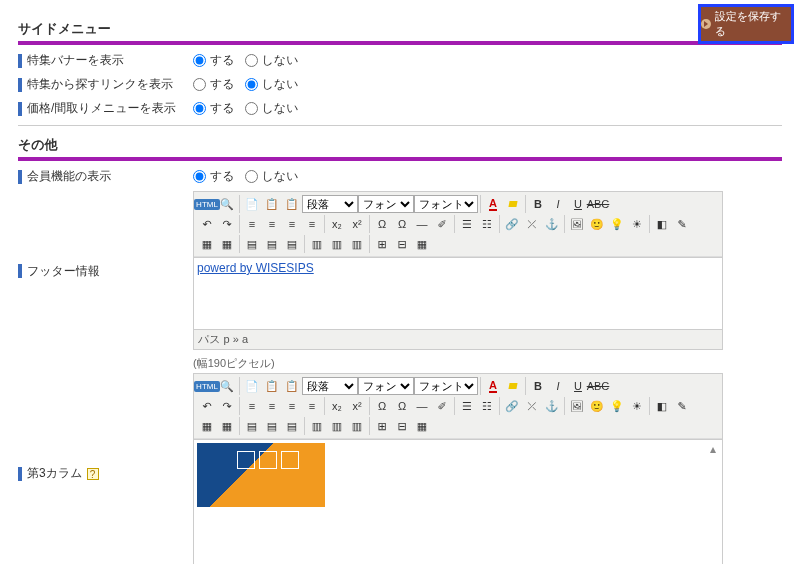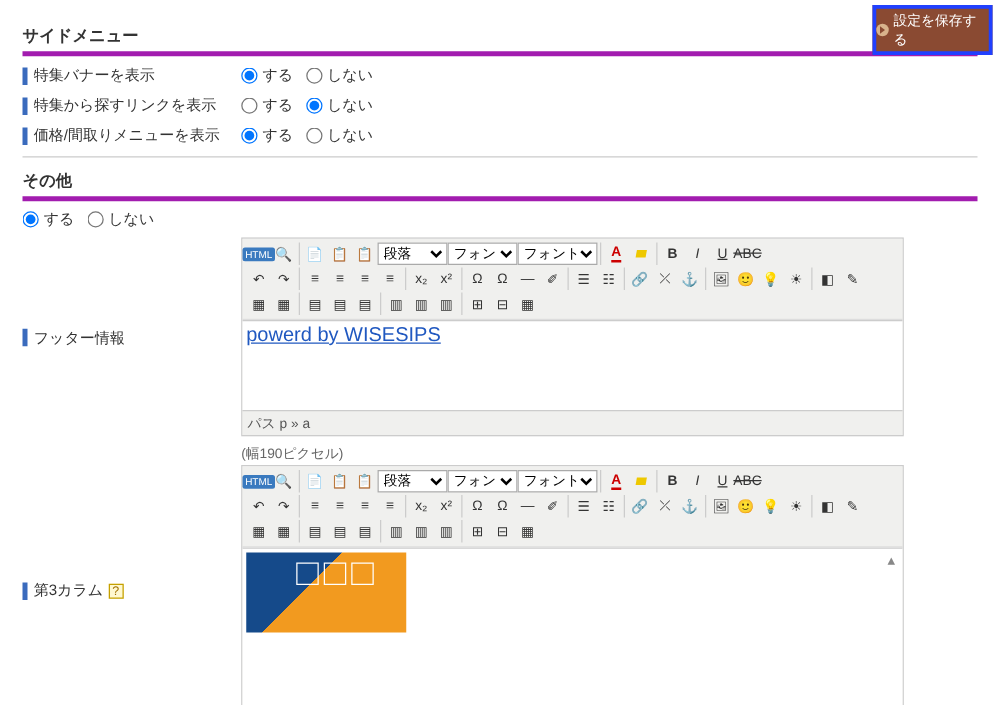--- a/index.html
+++ b/index.html
@@ -122,21 +122,21 @@
   .sel.short{ width:56px;}
   .sel.mid{ width:64px;}
   .sep {
     width:1px; height:18px; background:#ccc; margin:0 2px;
     display:inline-block;
   }
   .editor-body {
     background:#fff;
     height: 72px;
     padding: 3px;
-    font-size: 16px;
+    font-size: 12px;
     overflow:auto;
     border-top:1px solid #ccc;
   }
   .editor-body a { color:#2058c0; text-decoration: underline;}
   .editor-status {
     background:#f0f0ee;
     border-top:1px solid #ccc;
     font-size:11px;
     color:#555;
     padding:2px 4px;
@@ -244,20 +244,24 @@
           <span>しない</span>
         </label>
     </div>
   </div>
 
   <div class="sec-divider"></div>
 
   <div class="section-head">その他</div>
 
   <div class="row">
+    <div class="row-label">
+      <span class="bluebar"></span>
+      <span>会員機能の表示</span>
+    </div>
     <div class="row-ctrl radios">
       <label>
           <input type="radio" name="r4" checked="" style="">
           <span>する</span>
         </label>
       <label>
           <input type="radio" name="r4" style="">
           <span>しない</span>
         </label>
     </div>

